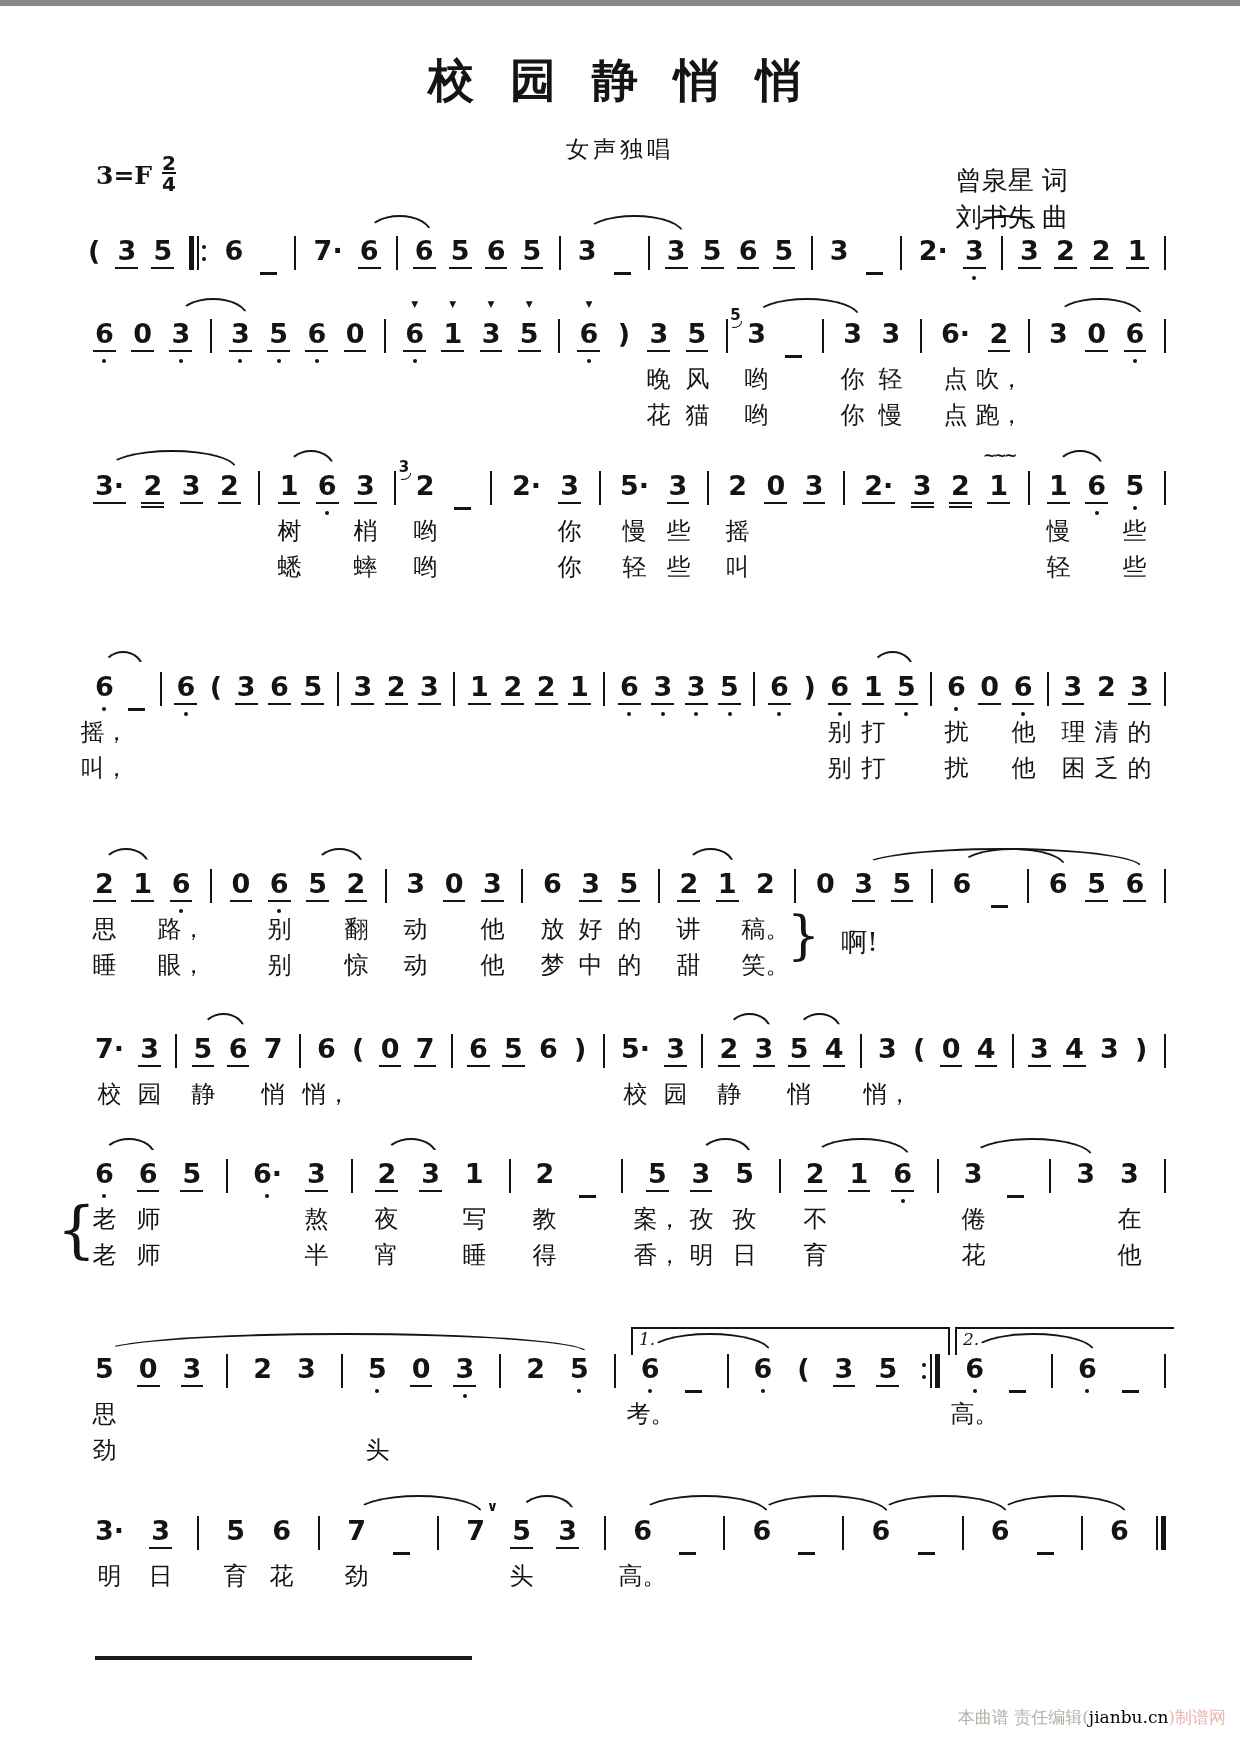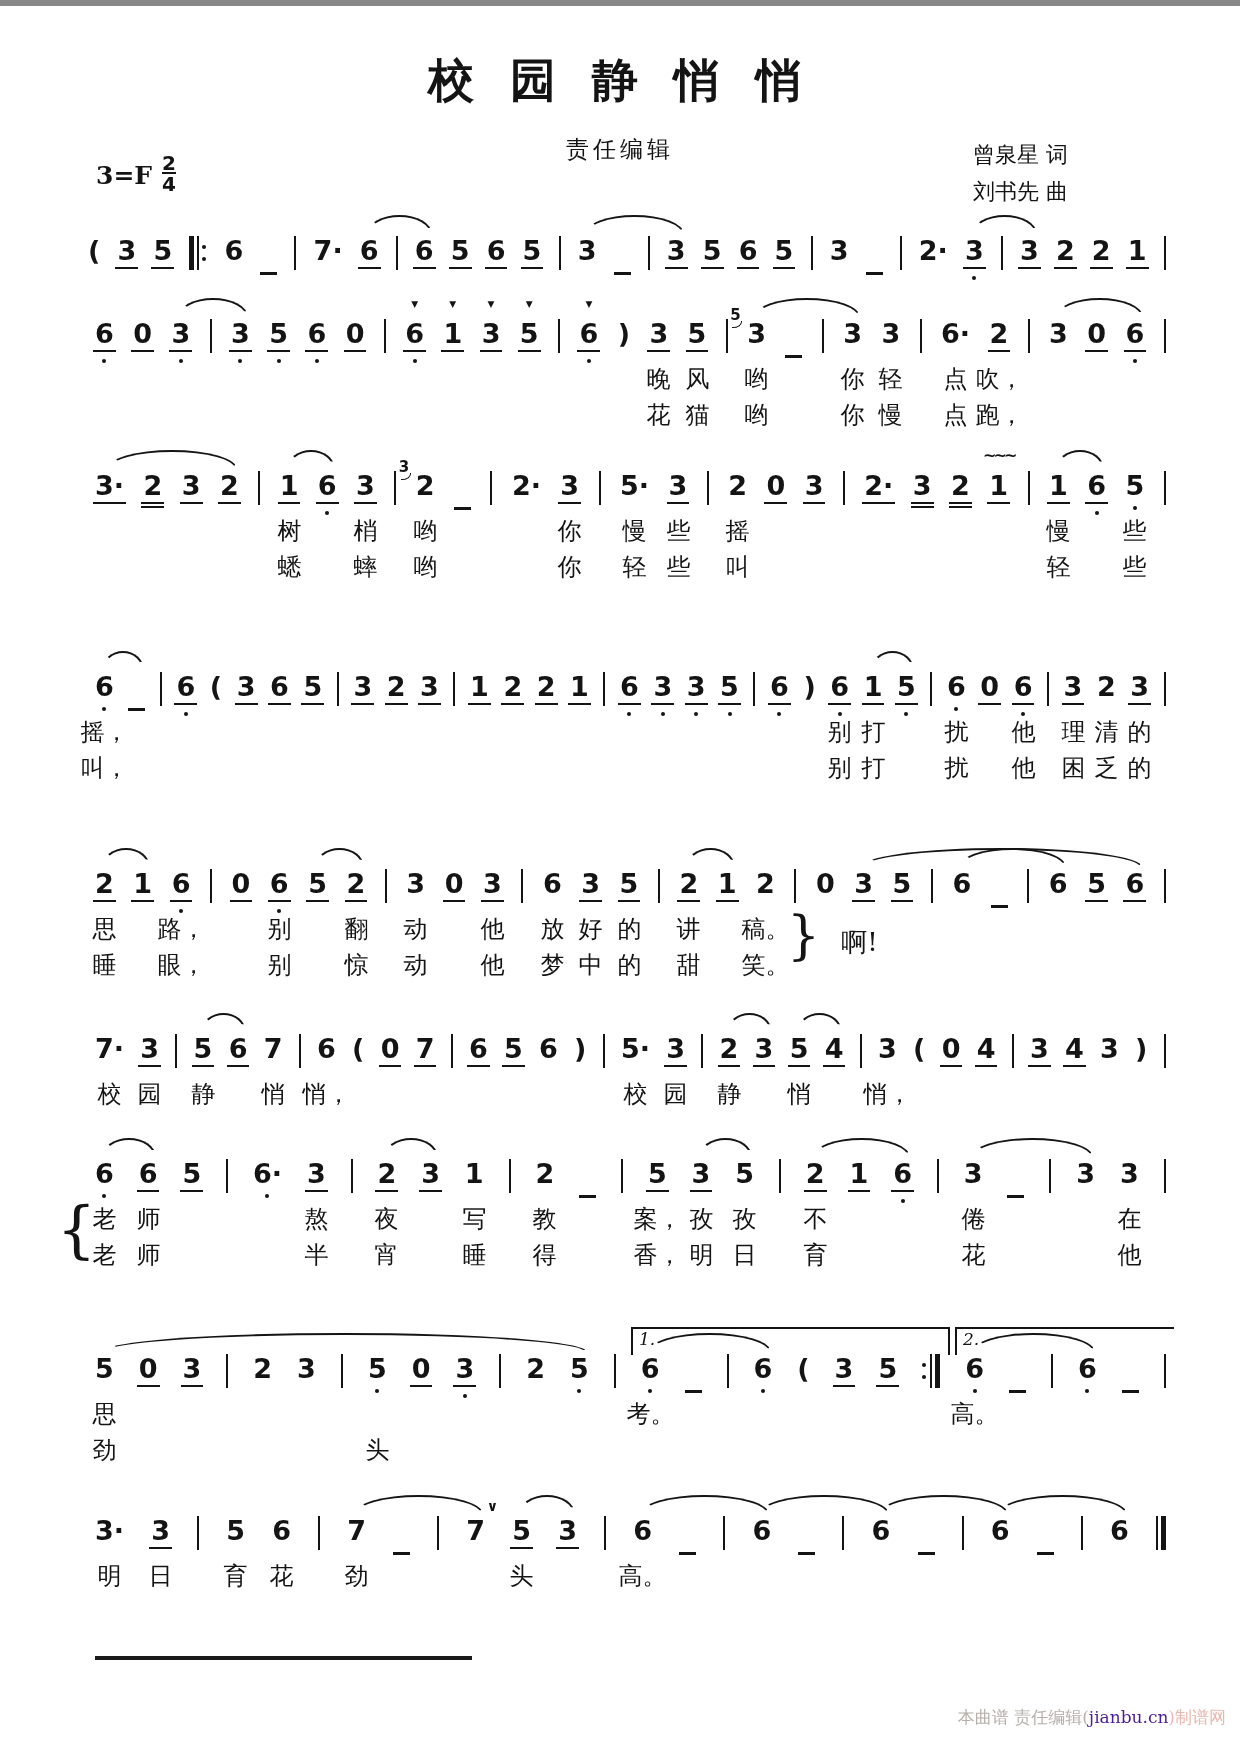--- a/index.html
+++ b/index.html
@@ -7,22 +7,22 @@
         font-family:"DejaVu Sans",sans-serif;color:#141414;}
   
   .title{position:absolute;top:44px;left:0;width:100%;text-align:center;
          font-family:"DejaVu Serif",serif;font-weight:700;font-size:46px;letter-spacing:10px;}
   .subtitle{position:absolute;top:128px;left:0;width:100%;text-align:center;
             font-family:"DejaVu Serif",serif;font-size:23px;letter-spacing:4px;}
   .keysig{position:absolute;left:96px;top:152px;font-weight:700;font-size:25px;font-family:"DejaVu Serif",serif;}
   .frac{display:inline-block;vertical-align:middle;margin-left:10px;transform:translateY(-4px);
         text-align:center;font-size:20px;font-weight:700;line-height:18px;font-family:"DejaVu Sans",sans-serif;}
   .frac .den{border-top:2px solid #141414;display:block;padding-top:1px;}
-  .credits{position:absolute;right:172px;top:130px;text-align:left;
-           font-family:"DejaVu Serif",serif;font-size:22px;line-height:37px;}
+  .credits{position:absolute;right:172px;top:156px;text-align:left;
+           font-family:"DejaVu Serif",serif;font-size:26px;line-height:37px;}
   
   .system{position:absolute;height:150px;}
   .notes{position:relative;display:flex;justify-content:space-between;align-items:flex-start;
          padding-top:24px;height:50px;}
   .tok{position:relative;font-weight:700;font-size:27px;line-height:34px;white-space:nowrap;}
   .tok i{font-style:normal;}
   .b1{position:absolute;left:-2px;right:-2px;top:33px;height:2px;background:#141414;}
   .b2{position:absolute;left:-2px;right:-2px;top:37px;height:2px;background:#141414;}
   .od{position:absolute;left:50%;width:4px;height:4px;margin-left:-2px;border-radius:50%;background:#141414;}
   .stac{position:absolute;top:-17px;left:50%;transform:translateX(-50%);font-size:9px;line-height:9px;}
@@ -50,21 +50,21 @@
   
   .footrule{position:absolute;left:95px;top:1650px;width:377px;height:4px;background:#1a1a1a;}
   .footer{position:absolute;left:120px;top:1660px;font-family:"DejaVu Serif",serif;font-size:19px;letter-spacing:1px;}
   .watermark{position:absolute;right:14px;top:1700px;font-size:17px;font-family:"DejaVu Serif",serif;}
 </style>
 </head>
 <body>
 
 <div class="page">
   <div class="title">校 园 静 悄 悄</div>
-  <div class="subtitle">责任编辑</div>
+  <div class="subtitle">女声独唱</div>
   <div class="keysig">
     <span>3=F</span><span class="frac"><span class="num">2</span><span class="den">4</span></span>
   </div>
   <div class="credits">
     <div>曾泉星 词</div>
     <div>刘书先 曲</div>
   </div>
 
   <div id="score">
       <div class="system" style="left: 88px; top: 204px; width: 1078px;">
@@ -583,15 +583,15 @@
           <span class="lchar" style="left: 186.5px;">花</span>
           <span class="lchar" style="left: 261.5px;">劲</span>
           <span class="lchar" style="left: 426.5px;">头</span>
           <span class="lchar" style="left: 547.5px;">高。</span>
         </div>
       </div>
     </div>
 
   <div class="footrule"></div>
   <div class="watermark">
-    <span id="wm-gray" style="color: rgb(182, 175, 169);">本曲谱 责任编辑(</span><span id="wm-red" style="color: #4c1d95;">jianbu.cn</span><span id="wm-pink" style="color: rgb(233, 183, 173);">)制谱网</span>
+    <span id="wm-gray" style="color: rgb(182, 175, 169);">本曲谱 责任编辑(</span><span id="wm-red" style="color: #000000;">jianbu.cn</span><span id="wm-pink" style="color: rgb(233, 183, 173);">)制谱网</span>
   </div>
 </div>
 
 </body></html>

